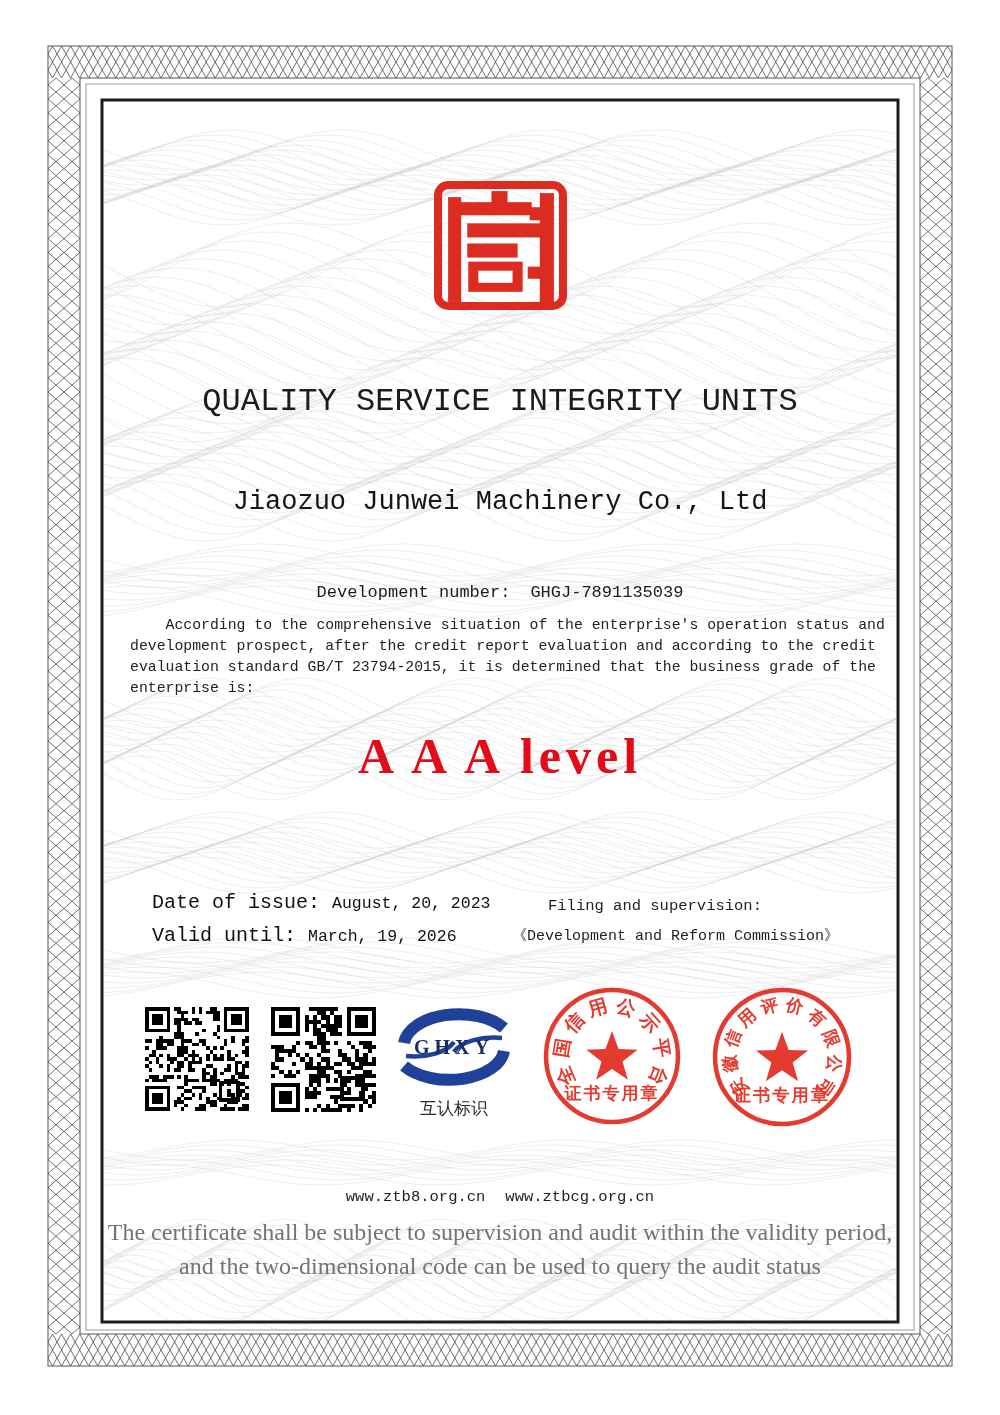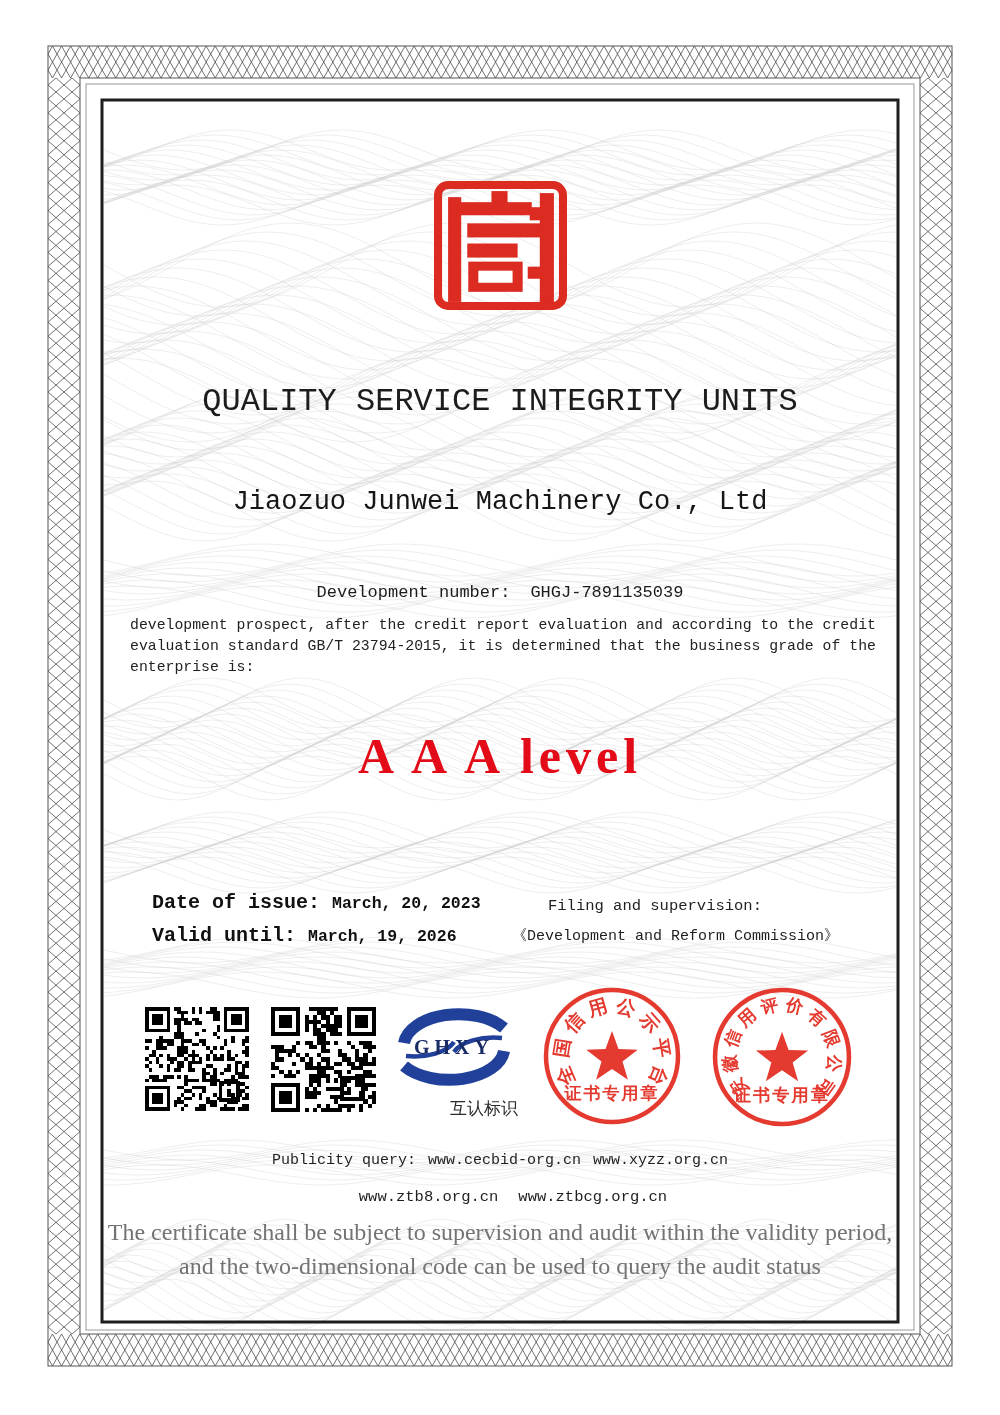--- a/index.html
+++ b/index.html
@@ -9,37 +9,37 @@
   .abs{position:absolute;}
   .ctr{left:102px;width:796px;text-align:center;}
   .title{top:383px;font-size:32px;letter-spacing:0px;color:#1c1c1c;white-space:nowrap;}
   .company{top:487px;font-size:27px;color:#161616;white-space:nowrap;}
   .certline{top:583px;font-size:17px;color:#1c1c1c;white-space:nowrap;}
   .certline .num{margin-left:20px;}
   .para{left:130px;top:615px;width:764px;font-size:14.8px;line-height:21px;color:#222;}
   .para div{white-space:pre;}
   .grade{top:727px;font-family:"Liberation Serif","DejaVu Serif",serif;font-weight:bold;
          font-size:50px;color:#e30b17;letter-spacing:5px;white-space:nowrap;}
-  .daterow{display:flex;align-items:baseline;white-space:nowrap;font-weight:bold;}
+  .daterow{display:flex;align-items:baseline;white-space:nowrap;}
   .daterow .lbl{font-size:20px;color:#111;}
   .daterow .val{font-size:16.5px;margin-left:12px;color:#111;}
   .issue{left:152px;top:891px;}
   .valid{left:152px;top:924px;}
   .filing-l{left:548px;top:897px;font-size:15.5px;white-space:nowrap;}
   .filing-v{left:512px;top:926px;font-size:15px;white-space:nowrap;}
   .qr{position:absolute;top:1007px;}
   .ghxy{left:398px;top:1005px;}
-  .ghxy-cap{left:390px;top:1097px;width:128px;text-align:right;font-size:17px;color:#2b2b2b;}
+  .ghxy-cap{left:390px;top:1097px;width:128px;text-align:center;font-size:17px;color:#2b2b2b;}
   svg.seal{position:absolute;}
   .sealred{stroke:#e43a30;}
   .sealfill{fill:#e43a30;}
   .sealtxt{fill:#e43a30;font-weight:bold;font-family:"DejaVu Sans",sans-serif;}
   .publine{top:1152px;font-size:15px;white-space:nowrap;}
   .publine span{margin:0 6px;}
-  .urls2{top:1188px;font-size:15.5px;white-space:nowrap;padding-left:13px;}
+  .urls2{top:1188px;font-size:15.5px;white-space:nowrap;}
   .urls2 span{margin:0 10px;}
   .foot{font-family:"Liberation Serif","DejaVu Serif",serif;font-size:24px;color:#737373;white-space:nowrap;}
   .foot1{top:1219px;}
   .foot2{top:1253px;}
 </style>
 </head>
 <body>
 
 <div class="page">
 
@@ -273,30 +273,31 @@
   </svg>
 
   <div class="abs ctr title">QUALITY SERVICE INTEGRITY UNITS</div>
   <div class="abs ctr company">Jiaozuo Junwei Machinery Co., Ltd</div>
 
   <div class="abs ctr certline">
     <span>Development number:</span><span class="num">GHGJ-7891135039</span>
   </div>
 
   <div class="abs para">
+    <div>    According to the comprehensive situation of the enterprise's operation status and</div>
     <div>development prospect, after the credit report evaluation and according to the credit</div>
     <div>evaluation standard GB/T 23794-2015, it is determined that the business grade of the</div>
     <div>enterprise is:</div>
   </div>
 
   <div class="abs ctr grade">A A A level</div>
 
   <div class="abs daterow issue">
     <span class="lbl">Date of issue:</span>
-    <span class="val">March, 20, 2023</span>
+    <span class="val">August, 20, 2023</span>
   </div>
   <div class="abs daterow valid">
     <span class="lbl">Valid until:</span>
     <span class="val">March, 19, 2026</span>
   </div>
 
   <div class="abs filing-l">Filing and supervision:</div>
   <div class="abs filing-v">《Development and Reform Commission》</div>
 
   <svg class="qr" id="qr1" style="left:145px" width="104" height="104" viewBox="0 0 29 29" shape-rendering="crispEdges">
@@ -840,23 +841,20 @@
         <text text-anchor="middle" dominant-baseline="central" font-size="17" font-weight="bold" transform="translate(57.5 19.5) rotate(-13.9)" class="sealtxt">评</text>
         <text text-anchor="middle" dominant-baseline="central" font-size="17" font-weight="bold" transform="translate(82.5 19.5) rotate(13.9)" class="sealtxt">价</text>
         <text text-anchor="middle" dominant-baseline="central" font-size="17" font-weight="bold" transform="translate(104.6 31.2) rotate(41.7)" class="sealtxt">有</text>
         <text text-anchor="middle" dominant-baseline="central" font-size="17" font-weight="bold" transform="translate(118.7 51.7) rotate(69.4)" class="sealtxt">限</text>
         <text text-anchor="middle" dominant-baseline="central" font-size="17" font-weight="bold" transform="translate(121.6 76.5) rotate(97.2)" class="sealtxt">公</text>
         <text text-anchor="middle" dominant-baseline="central" font-size="17" font-weight="bold" transform="translate(112.6 99.8) rotate(125.0)" class="sealtxt">司</text>
       </g>
     <text x="70" y="113" text-anchor="middle" font-size="17" letter-spacing="2" class="sealtxt">证书专用章</text>
   </svg>
 
-  <div class="abs ctr publine">
-    <span>Publicity query:</span><span>www.cecbid-org.cn</span><span>www.xyzz.org.cn</span>
-  </div>
   <div class="abs ctr urls2">
     <span>www.ztb8.org.cn</span><span>www.ztbcg.org.cn</span>
   </div>
 
   <div class="abs ctr foot foot1">The certificate shall be subject to supervision and audit within the validity period,</div>
   <div class="abs ctr foot foot2">and the two-dimensional code can be used to query the audit status</div>
 
 </div>
 
 </body></html>

